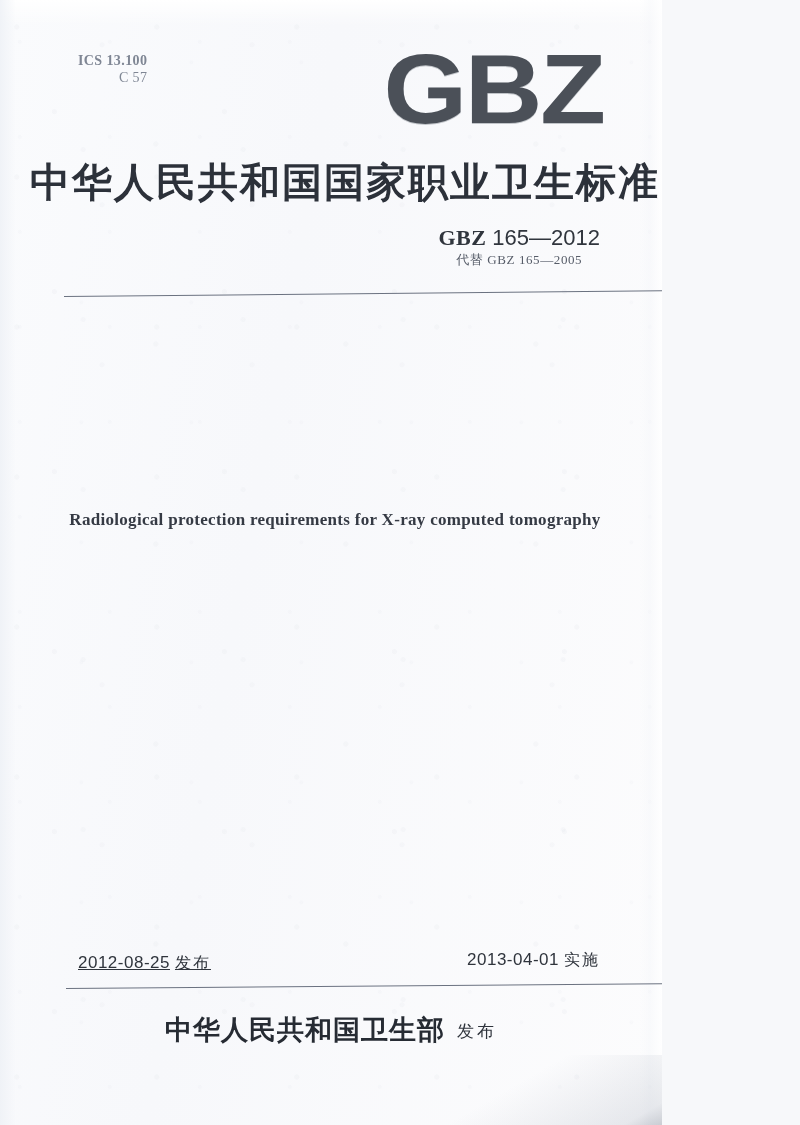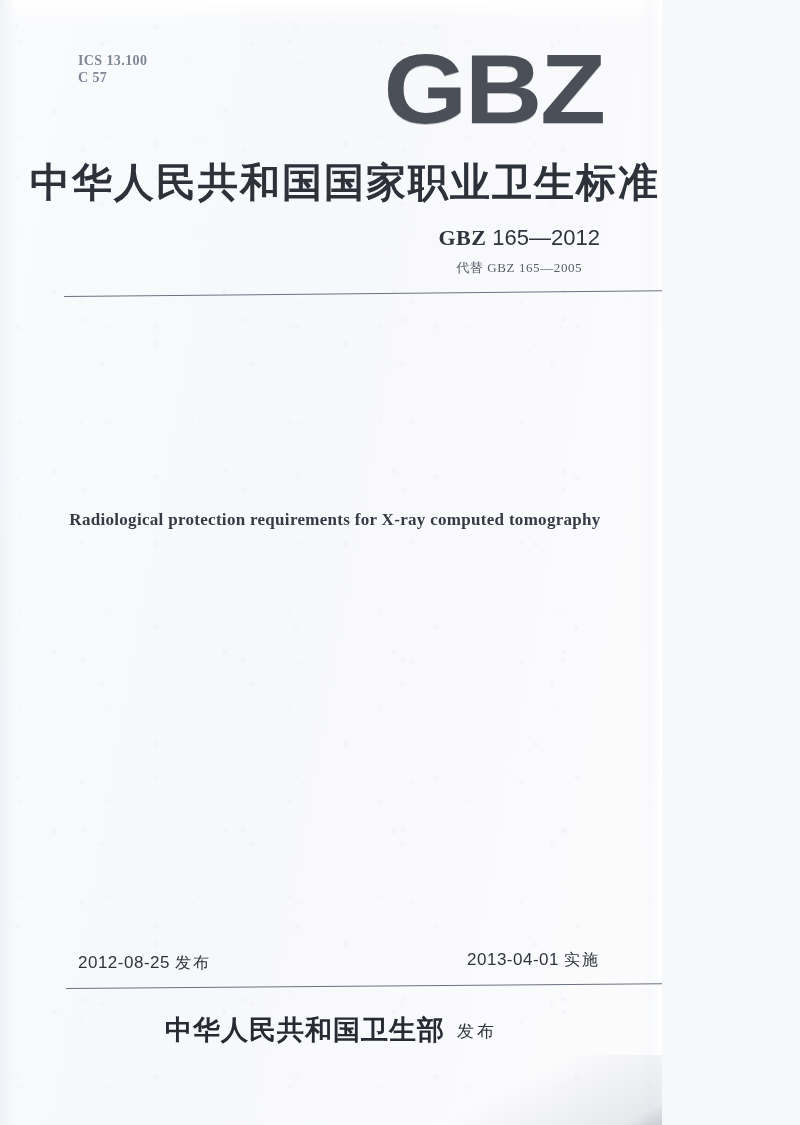--- a/index.html
+++ b/index.html
@@ -73,21 +73,21 @@
     left: 78px;
     top: 52px;
     color: #7f8694;
     font-family: "Liberation Serif", serif;
     font-size: 14px;
     line-height: 17px;
     letter-spacing: 0.4px;
     white-space: nowrap;
   }
   .ics-line-1 { font-weight: bold; }
-  .ics-line-2 { font-weight: bold; }
+  .ics-line-2 { font-weight: normal; text-align: right; }
 
   .gbz-logo {
     position: absolute;
     right: 58px;
     top: 40px;
     font-family: "Liberation Sans", sans-serif;
     font-weight: bold;
     font-size: 96px;
     line-height: 96px;
     letter-spacing: -2px;
@@ -127,21 +127,21 @@
     color: #30353d;
     letter-spacing: 0.5px;
   }
   .std-number .code { font-weight: bold; }
   .std-number .num {
     font-family: "Liberation Sans", sans-serif;
     font-weight: normal;
     letter-spacing: 0px;
   }
   .std-replaces {
-    margin-top: 10px;
+    margin-top: 2px;
     font-family: "Liberation Serif", serif;
     font-size: 13px;
     line-height: 16px;
     color: #565c68;
     letter-spacing: 0.6px;
   }
 
   .rule {
     position: absolute;
     height: 0;
@@ -213,21 +213,21 @@
     line-height: 22px;
     color: #2f343c;
     letter-spacing: 0.5px;
   }
   .date-item .cn {
     font-family: "DejaVu Sans", sans-serif;
     font-size: 16px;
     letter-spacing: 2px;
     padding-left: 5px;
   }
-  .date-left { transform: translateY(2px); }
+  .date-left { transform: translateY(2px); text-decoration: underline; }
   .date-right { transform: translateY(-1px); }
 
   .publisher {
     position: absolute;
     left: 0; right: 0;
     top: 1012px;
     text-align: center;
     white-space: nowrap;
     color: #262b33;
   }

